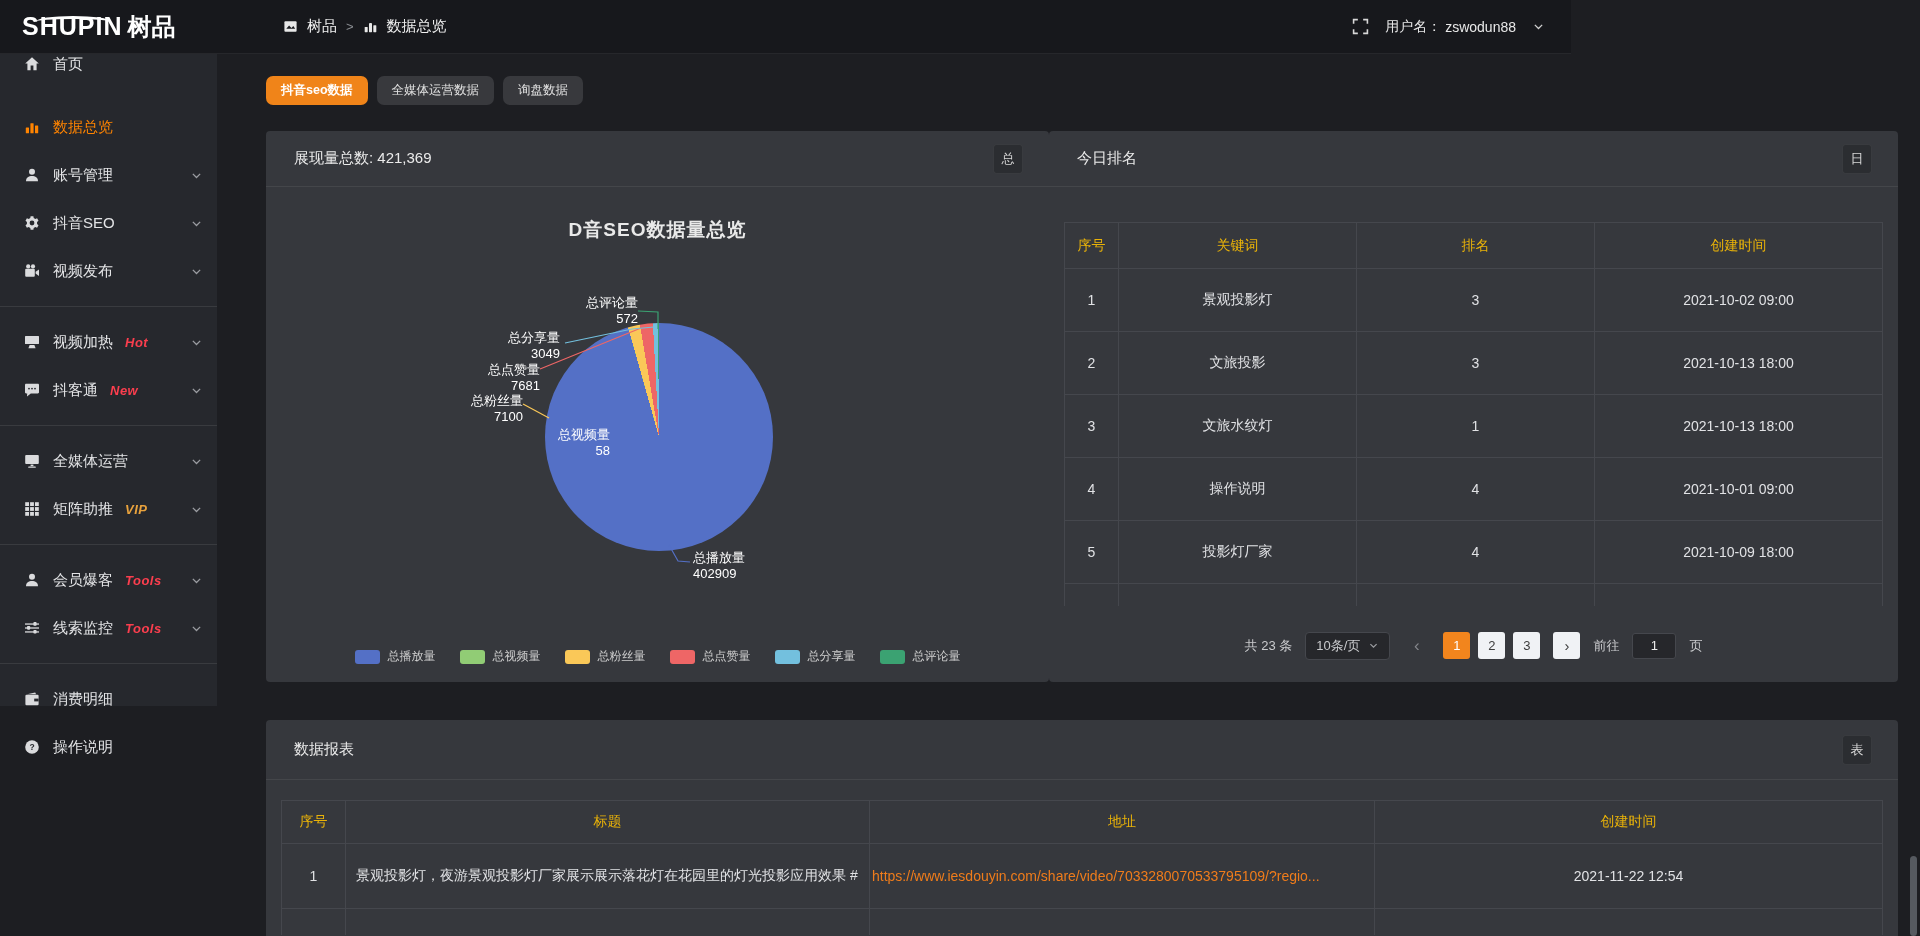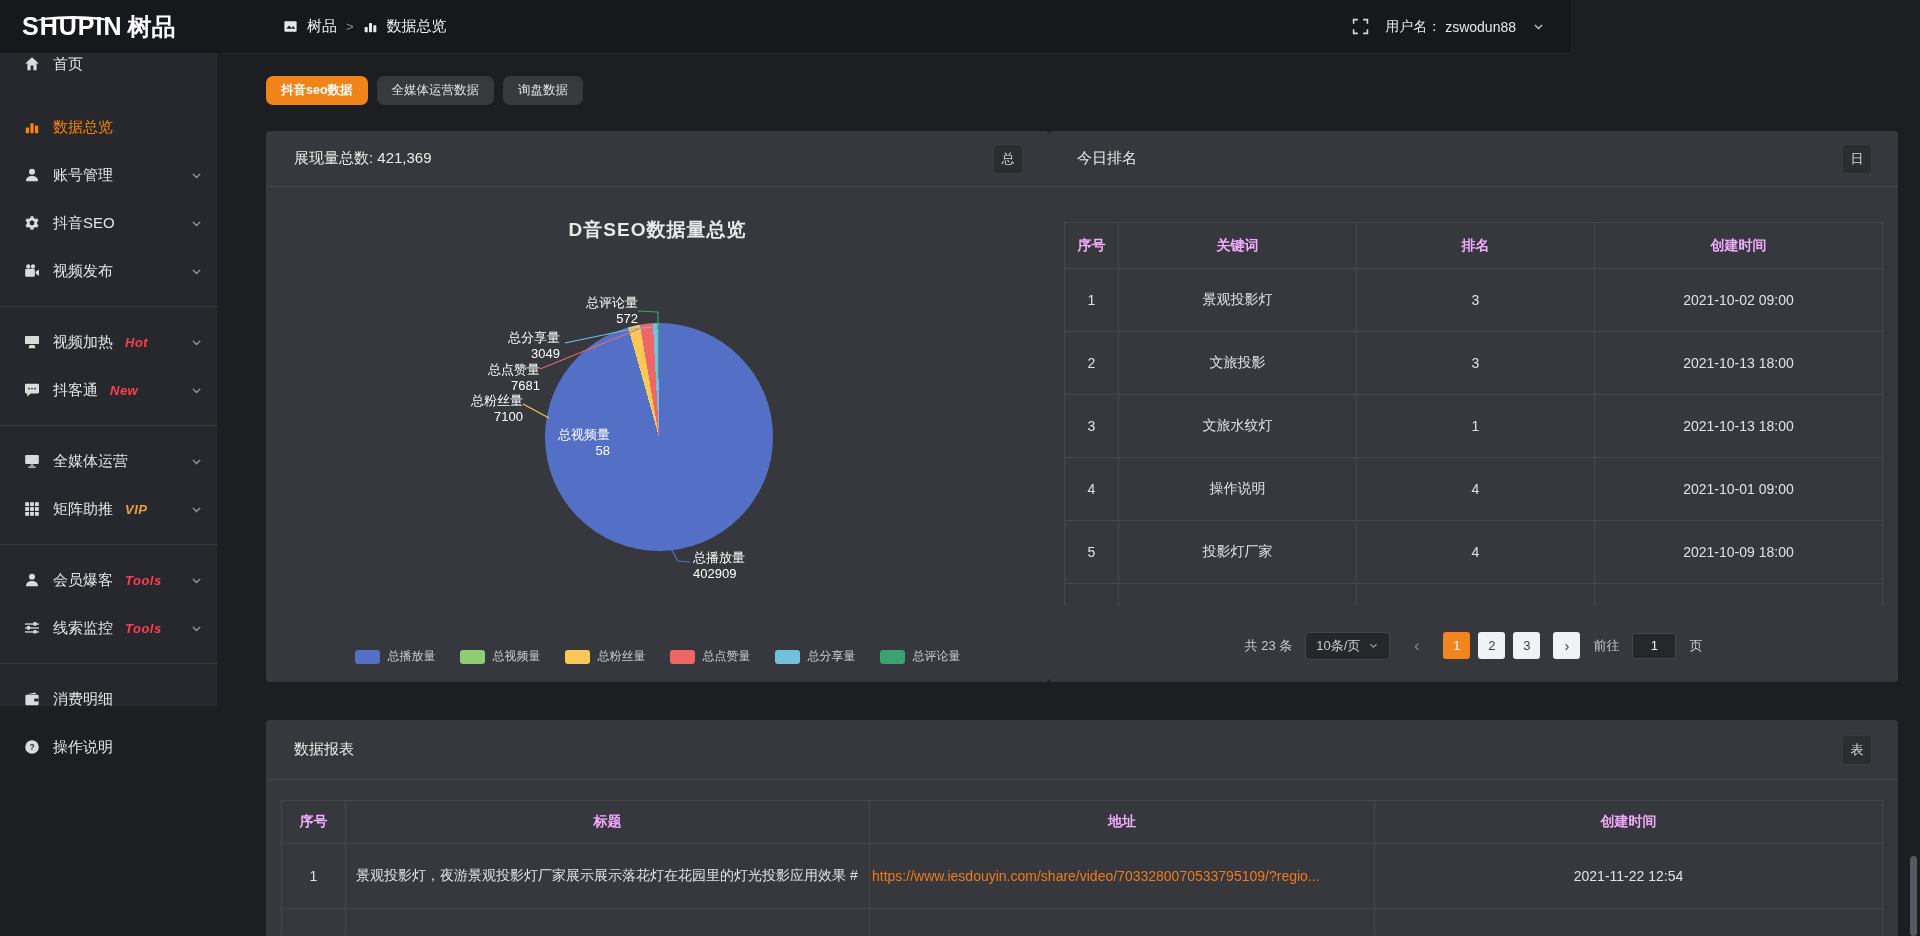--- a/index.html
+++ b/index.html
@@ -84,21 +84,21 @@
   .pl4 { left:232px; top:143px; width:62px; text-align:right; }
   .pl5 { left:310px; top:108px; width:62px; text-align:right; }
   .legend { position:absolute; bottom:16px; left:0; width:100%; display:flex;
     justify-content:center; align-items:center; gap:24px; }
   .legend-item { display:flex; align-items:center; gap:8px; font-size:12px; color:#cfcfcf; cursor:pointer; }
   .legend-marker { width:25px; height:14px; border-radius:3px; }
 
   
   .dtable { width:calc(100% - 30px); margin:0 15px; border-collapse:collapse;
     table-layout:fixed; color:#e1e2e5; font-size:14px; text-align:center; }
-  .dtable th { font-weight:bold; color:#f0abfc;margin-left:16px; }
+  .dtable th { font-weight:normal; color:#eab308;margin-left:16px; }
   .dtable th, .dtable td { border:1px solid #45474d; }
   .rank-table { margin-top:35px; }
   .rank-table th { height:46px; }
   .rank-table td { height:63px; }
   .report-table { margin-top:20px; }
   .report-table th { height:43px; }
   .report-table td { height:65px; }
   tr.partial-row td { border-bottom:none; }
   .rank-table tr.partial-row td { height:22px; }
   .report-table tr.partial-row td { height:26px; }

